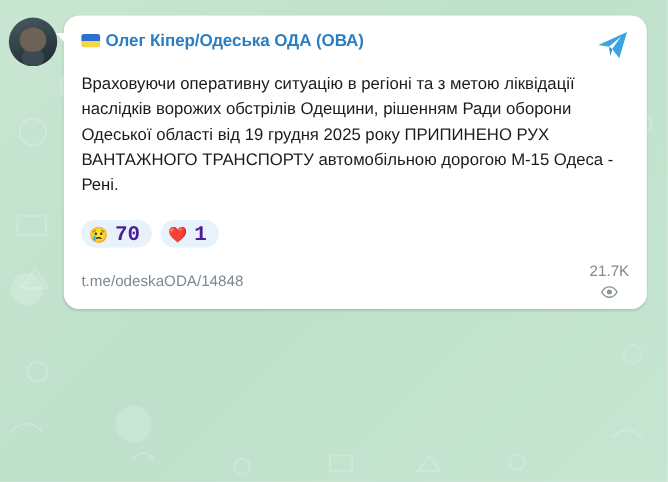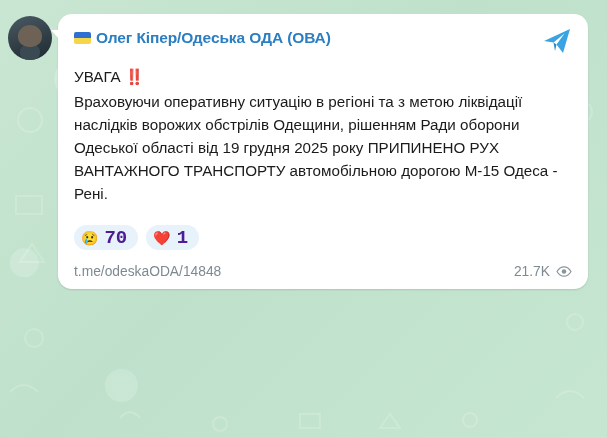--- a/index.html
+++ b/index.html
@@ -160,20 +160,21 @@
   .link {
     font-size: 13.8px;
     color: #7d8a92;
   }
   .meta {
     display: flex;
     align-items: center;
     gap: 6px;
     font-size: 13.8px;
     color: #7d8a92;
+    flex-direction: column;
   }
   .eye {
     display: inline-block;
     width: 16px;
     height: 11px;
     position: relative;
   }
   .eye svg { display: block; }
 </style>
 </head>
@@ -213,24 +214,20 @@
       </div>
       <span class="send-icon">
         <svg width="30" height="30" viewBox="0 0 30 30" xmlns="http://www.w3.org/2000/svg">
           <path d="M2 15 L28 3 L21 27 L14.5 18.5 L22.5 7.5 L11.5 16.5 Z" fill="#3aa3e3"></path>
           <path d="M11.5 16.5 L14.5 18.5 L13 25 Z" fill="#2b8ccb"></path>
         </svg>
       </span>
     </div>
 
     <div class="msg-body">
-      <div class="msg-title">
-        <span>УВАГА</span>
-        <span class="warn-glyph">‼️</span>
-      </div>
       <div class="para">Враховуючи оперативну ситуацію в регіоні та з метою ліквідації наслідків ворожих обстрілів Одещини, рішенням Ради оборони Одеської області від 19 грудня 2025 року ПРИПИНЕНО РУХ ВАНТАЖНОГО ТРАНСПОРТУ автомобільною дорогою М-15 Одеса - Рені.</div>
     </div>
 
     <div class="reactions">
       <div class="reaction">
         <span class="emoji">😢</span>
         <span class="count">70</span>
       </div>
       <div class="reaction">
         <span class="emoji">❤️</span>

